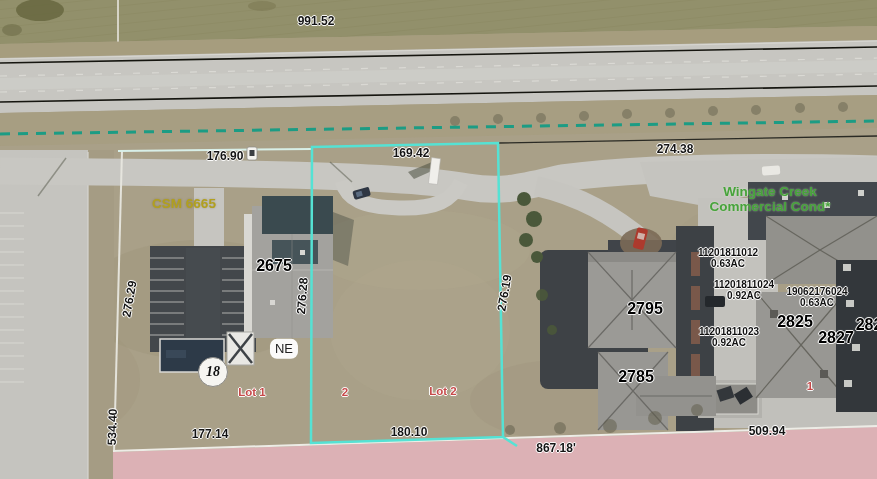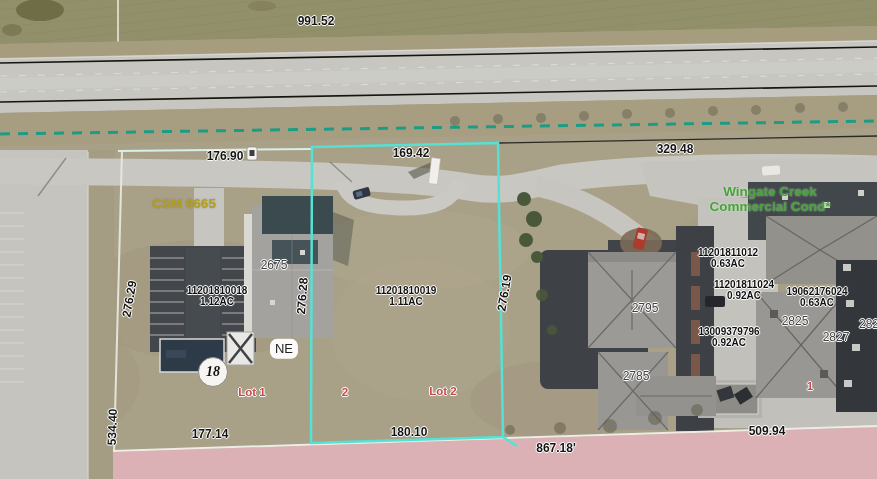--- a/index.html
+++ b/index.html
@@ -5,21 +5,21 @@
   html,body{margin:0;padding:0;background:#222;}
   .map{position:relative;width:877px;height:479px;overflow:hidden;background:#a9a088;
        font-family:"Liberation Sans",sans-serif;padding-left:31px;}
   .map svg{position:absolute;left:0;top:0;}
   .lbl{position:absolute;transform:translate(-50%,-50%);white-space:nowrap;text-align:center;
        line-height:1.1;font-family:"Liberation Sans",sans-serif;}
   .halo{text-shadow:-1px 0 0 rgba(255,255,255,.92),1px 0 0 rgba(255,255,255,.92),
         0 -1px 0 rgba(255,255,255,.92),0 1px 0 rgba(255,255,255,.92),0 0 2px rgba(255,255,255,.75);}
   .dim{font-size:12px;font-weight:600;color:#141414;}
   .pid{font-size:10px;font-weight:700;color:#101010;}
-  .addr{font-size:12px;font-weight:400;color:#404040;}
+  .addr{font-size:16px;font-weight:700;color:#000000;}
   .lot{font-size:11.5px;font-weight:700;color:#c64a4a;margin-left:36px;}
   .survey{font-size:13.5px;font-weight:700;color:#b2a01e;
           text-shadow:0 0 2px rgba(80,70,20,.35);margin-top:16px;}
   .condo{font-size:13.5px;font-weight:700;color:#47a33b;
          text-shadow:0 0 2px rgba(235,255,225,.6);}
   .nebox{background:rgba(255,255,255,.95);color:#222;font-size:13px;font-weight:400;
          padding:3px 5px;border-radius:7px;}
   .shield{width:30px;height:30px;border-radius:50%;background:#f6f5f1;border:1.5px solid #8d8c88;
           display:flex;align-items:center;justify-content:center;box-sizing:border-box;
           font-family:Liberation Serif, serif;font-style:italic;font-weight:700;
@@ -255,52 +255,44 @@
 
   <g>
     <rect x="247" y="147" width="10" height="13" rx="2" fill="#f4f3ef" stroke="#8b8b86" stroke-width=".7"></rect>
     <rect x="249.5" y="150" width="5" height="6" fill="#3b3f43"></rect>
   </g>
 </svg>
 
 <div class="lbl dim halo" style="left:316px;top:22px">991.52</div>
 <div class="lbl dim halo" style="left:225px;top:157px">176.90</div>
 <div class="lbl dim halo" style="left:411px;top:154px">169.42</div>
-<div class="lbl dim halo" style="left:675px;top:150px">329.48</div>
+<div class="lbl dim halo" style="left:675px;top:150px">274.38</div>
 <div class="lbl dim halo" style="left:130px;top:299px;transform:translate(-50%,-50%) rotate(-80deg)">276.29</div>
 <div class="lbl dim halo" style="left:303px;top:296px;transform:translate(-50%,-50%) rotate(-86deg)">276.28</div>
 <div class="lbl dim halo" style="left:505px;top:293px;transform:translate(-50%,-50%) rotate(-80deg)">276.19</div>
 <div class="lbl dim halo" style="left:113px;top:427px;transform:translate(-50%,-50%) rotate(-88deg)">534.40</div>
 <div class="lbl dim halo" style="left:210px;top:435px">177.14</div>
 <div class="lbl dim halo" style="left:409px;top:433px">180.10</div>
 <div class="lbl dim halo" style="left:556px;top:449px">867.18'</div>
 <div class="lbl dim halo" style="left:767px;top:432px">509.94</div>
 
-<div class="lbl pid halo" style="left:217px;top:296px">
-  <div>11201810018</div>
-  <div>1.12AC</div>
-</div>
-<div class="lbl pid halo" style="left:406px;top:296px">
-  <div>11201810019</div>
-  <div>1.11AC</div>
-</div>
 <div class="lbl pid halo" style="left:728px;top:258px">
   <div>11201811012</div>
   <div>0.63AC</div>
 </div>
 <div class="lbl pid halo" style="left:744px;top:290px">
   <div>11201811024</div>
   <div>0.92AC</div>
 </div>
 <div class="lbl pid halo" style="left:817px;top:297px">
   <div>19062176024</div>
   <div>0.63AC</div>
 </div>
 <div class="lbl pid halo" style="left:729px;top:337px">
-  <div>13009379796</div>
+  <div>11201811023</div>
   <div>0.92AC</div>
 </div>
 
 <div class="lbl addr halo" style="left:274px;top:266px">2675</div>
 <div class="lbl addr halo" style="left:645px;top:309px">2795</div>
 <div class="lbl addr halo" style="left:636px;top:377px">2785</div>
 <div class="lbl addr halo" style="left:795px;top:322px">2825</div>
 <div class="lbl addr halo" style="left:836px;top:338px">2827</div>
 <div class="lbl addr halo" style="left:869px;top:325px">282</div>
 

